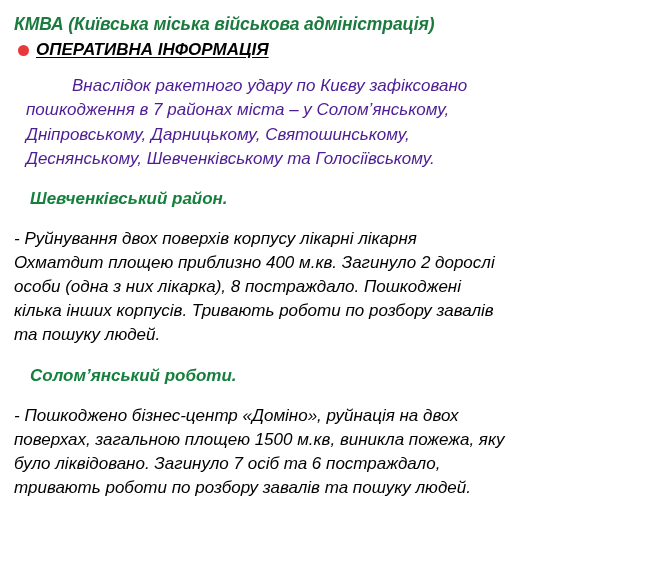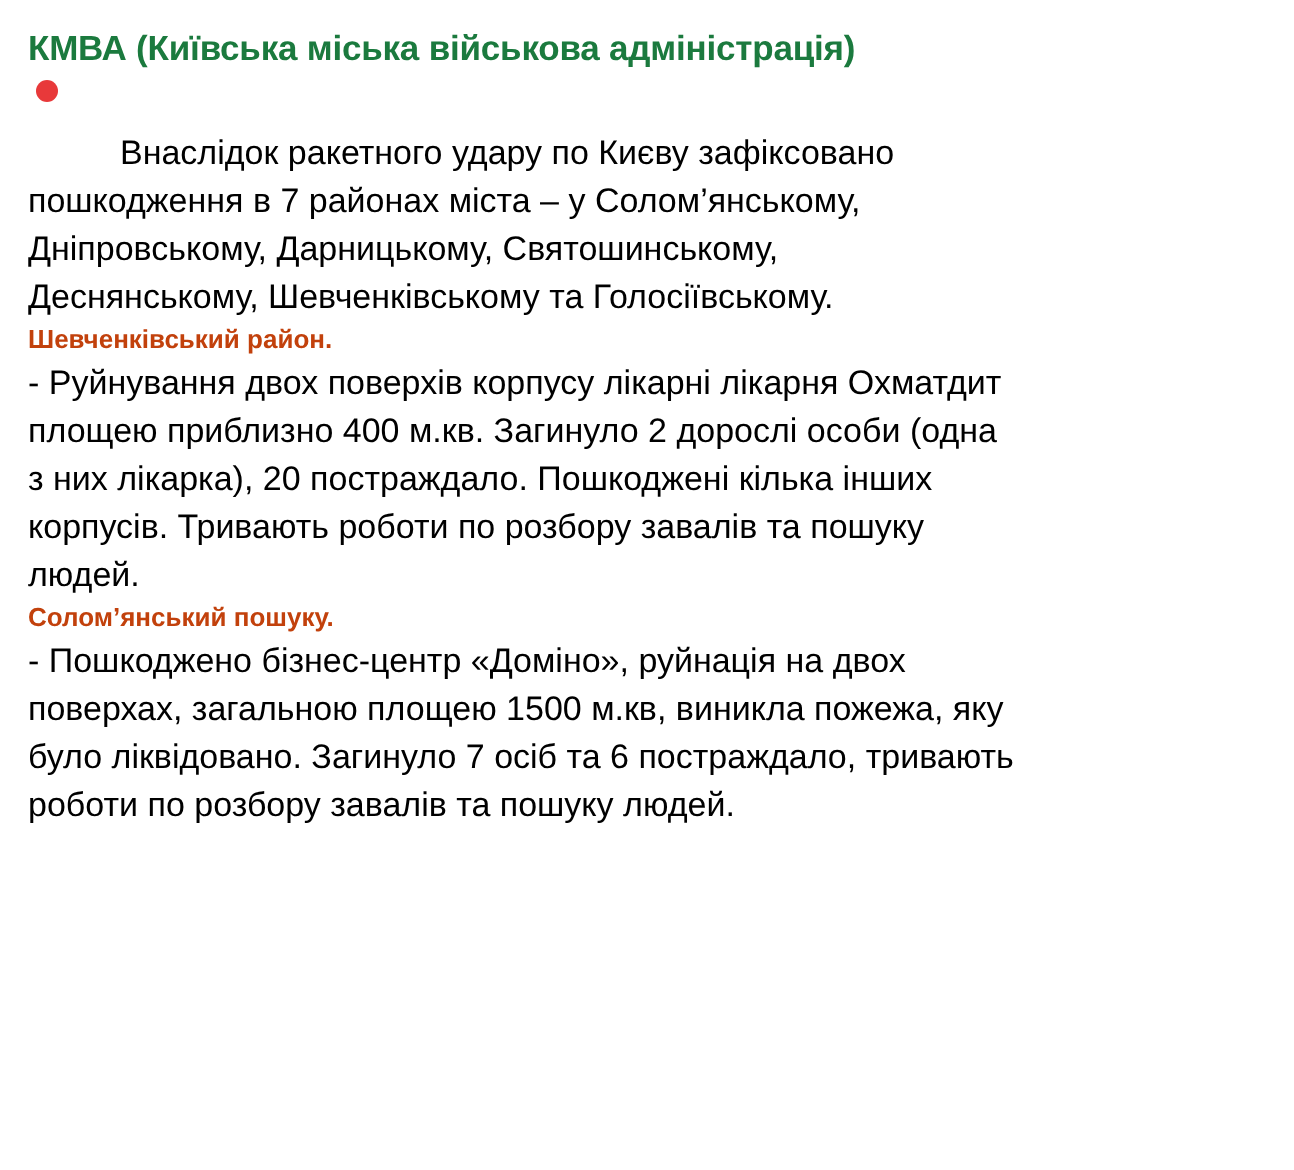--- a/index.html
+++ b/index.html
@@ -11,20 +11,21 @@
     height: 585px;
     background: #ffffff;
     font-family: "Liberation Sans", sans-serif;
     color: #000000;
     overflow: hidden;
   }
   .message {
     padding: 14px 14px 0 14px;
     box-sizing: border-box;
     width: 522px;
+    font-style: italic;
   }
   .title {
     font-size: 17.5px;
     font-weight: bold;
     color: #1b7a3e;
     line-height: 1.25;
     margin: 0 0 4px 0;
     letter-spacing: -0.1px;
   }
   .subtitle-row {
@@ -45,52 +46,53 @@
     font-size: 17px;
     font-weight: bold;
     text-decoration: underline;
     text-underline-offset: 2px;
     color: #000000;
     line-height: 1.2;
   }
   p.body {
     font-size: 17px;
     line-height: 1.42;
-    margin: 0;
-    color: #000000;
+    margin: 12px;
+    color: #4c1d95;
   }
   p.body.indent {
     text-indent: 46px;
   }
   .section-head {
-    font-size: 13px;
+    font-size: 17px;
     font-weight: bold;
     line-height: 1.42;
-    margin: 0;
-    color: #c2410c;
+    margin: 16px;
+    color: #15803d;
   }
   .dash-item {
     font-size: 17px;
     line-height: 1.42;
     margin: 0;
     color: #000000;
   }
 </style>
 </head>
 <body>
 
 <div class="message">
 
   <div class="title">КМВА (Київська міська військова адміністрація)</div>
 
   <div class="subtitle-row">
     <span class="red-dot"></span>
+    <span class="subtitle">ОПЕРАТИВНА ІНФОРМАЦІЯ</span>
   </div>
 
   <p class="body indent">Внаслідок ракетного удару по Києву зафіксовано пошкодження в 7 районах міста – у Солом’янському, Дніпровському, Дарницькому, Святошинському, Деснянському, Шевченківському та Голосіївському.</p>
 
   <p class="section-head">Шевченківський район.</p>
-  <p class="dash-item">-  Руйнування  двох поверхів корпусу лікарні лікарня Охматдит площею приблизно 400 м.кв. Загинуло 2 дорослі особи (одна з них лікарка), 20  постраждало. Пошкоджені кілька інших корпусів. Тривають роботи по розбору завалів та пошуку людей.</p>
+  <p class="dash-item">-  Руйнування  двох поверхів корпусу лікарні лікарня Охматдит площею приблизно 400 м.кв. Загинуло 2 дорослі особи (одна з них лікарка), 8  постраждало. Пошкоджені кілька інших корпусів. Тривають роботи по розбору завалів та пошуку людей.</p>
 
-  <p class="section-head">Солом’янський пошуку.</p>
+  <p class="section-head">Солом’янський роботи.</p>
   <p class="dash-item">-  Пошкоджено бізнес-центр «Доміно», руйнація на двох поверхах, загальною площею 1500 м.кв, виникла пожежа, яку було ліквідовано. Загинуло 7 осіб та 6 постраждало, тривають роботи по розбору завалів та пошуку людей.</p>
 
 </div>
 
 </body></html>

